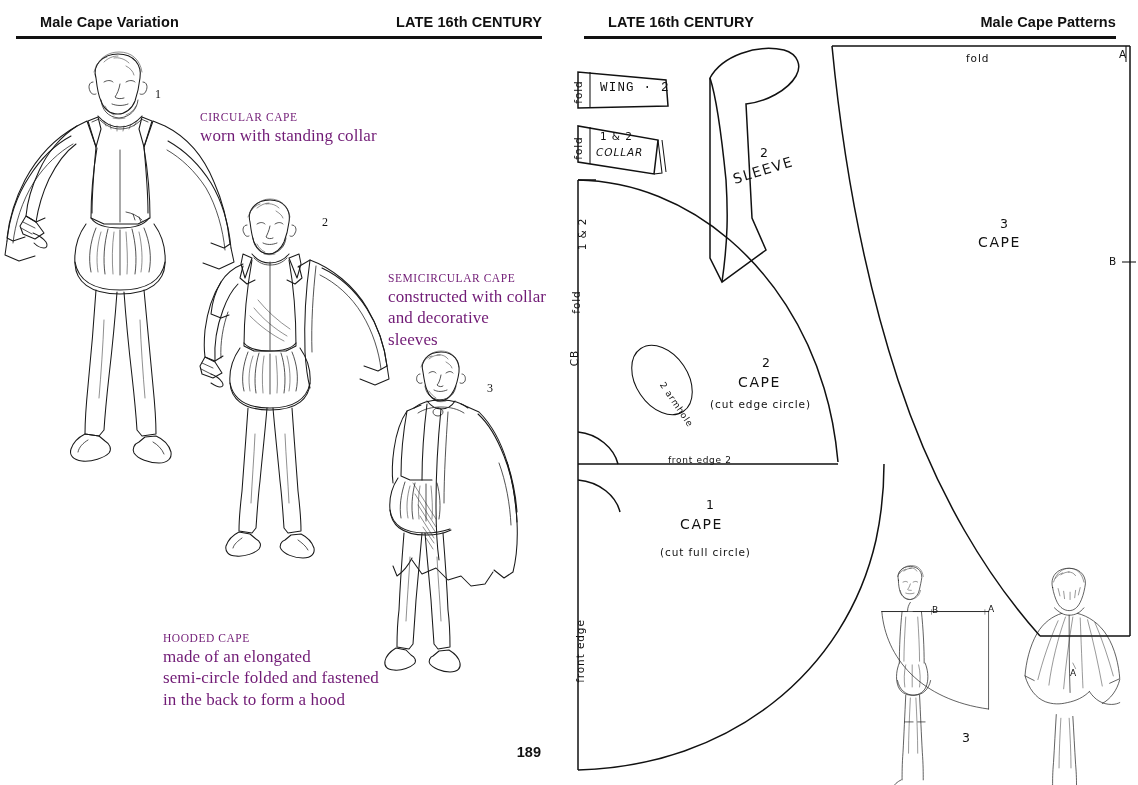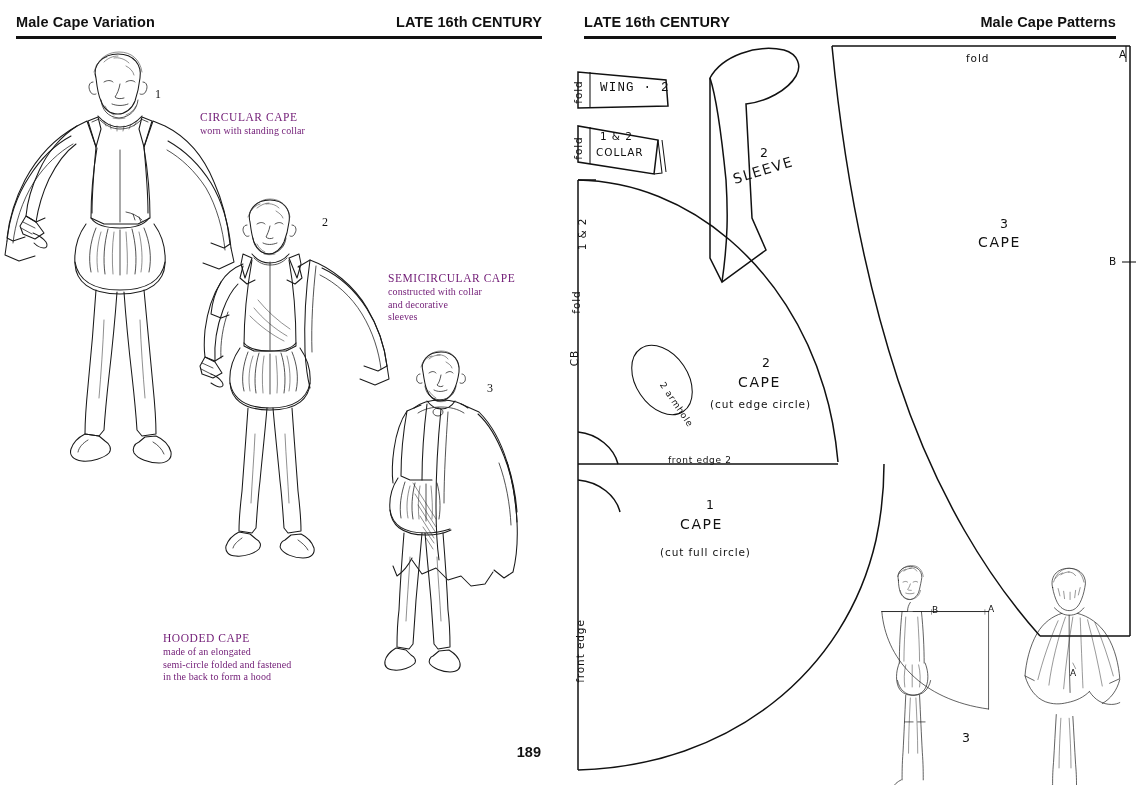--- a/index.html
+++ b/index.html
@@ -19,20 +19,21 @@
   .page-left  { width: 570px; }
   .page-right { width: 568px; }
 
   
   .head {
     position: absolute; top: 14px;
     display: flex; justify-content: space-between; align-items: flex-start;
     font-family: "Liberation Sans", sans-serif;
     font-weight: bold; font-size: 14.5px;
     letter-spacing: .1px;
+    margin-left: 24px;
   }
   .page-left .head  { left: 16px; right: 28px; }
   .page-right .head { left: 14px; right: 22px; }
   .head .h-left, .head .h-right { white-space: nowrap; }
   .rule {
     position: absolute; height: 3px; background: #111;
   }
   .page-left .rule  { left: 16px; right: 28px; top: 36px; }
   .page-right .rule { left: 14px; right: 22px; top: 36px; }
 
@@ -40,21 +41,21 @@
   .caption {
     position: absolute;
     font-family: Liberation Serif, serif;
     line-height: 1.28;
     color: #701a75;
   }
   .caption .cap-title {
     font-size: 11.5px; letter-spacing: .55px;
   }
   .caption .cap-line {
-    font-size: 10px; letter-spacing: .1px;
+    font-size: 17px; letter-spacing: .1px;
   }
   #cap-1 { left: 200px; top: 110px; }
   #cap-2 { left: 388px; top: 271px; }
   #cap-3 { left: 163px; top: 631px; }
 
   .callout {
     position: absolute;
     font-family: "Liberation Serif", serif;
     font-size: 12px;
   }
@@ -451,21 +452,21 @@
           <path class="ink-hair" d="M52 112l3 6"></path>
         </g>
       </g>
     </svg>
 
     <div class="hand sm vert" style="left:-4px; top:86px; transform:rotate(-90deg);">fold</div>
     <div class="hand" style="left:30px; top:81px;font-family:Liberation Mono, monospace;">WING  · 2</div>
 
     <div class="hand sm vert" style="left:-4px; top:142px; transform:rotate(-90deg);">fold</div>
     <div class="hand sm" style="left:30px; top:130px;">1 &amp; 2</div>
-    <div class="hand sm" style="left:26px; top:146px;">COLLAR</div>
+    <div class="hand sm" style="left:26px; top:146px;font-style:italic;">COLLAR</div>
 
     <div class="hand" style="left:190px; top:145px;">2</div>
     <div class="hand big" style="left:162px; top:162px; transform:rotate(-17deg);">SLEEVE</div>
 
     <div class="hand" style="left:192px; top:355px;">2</div>
     <div class="hand big" style="left:168px; top:374px;">CAPE</div>
     <div class="hand sm" style="left:140px; top:398px;">(cut edge circle)</div>
 
     <div class="hand xs" style="left:92px; top:378px; transform:rotate(56deg); transform-origin:0 50%;">2 armhole</div>
 

